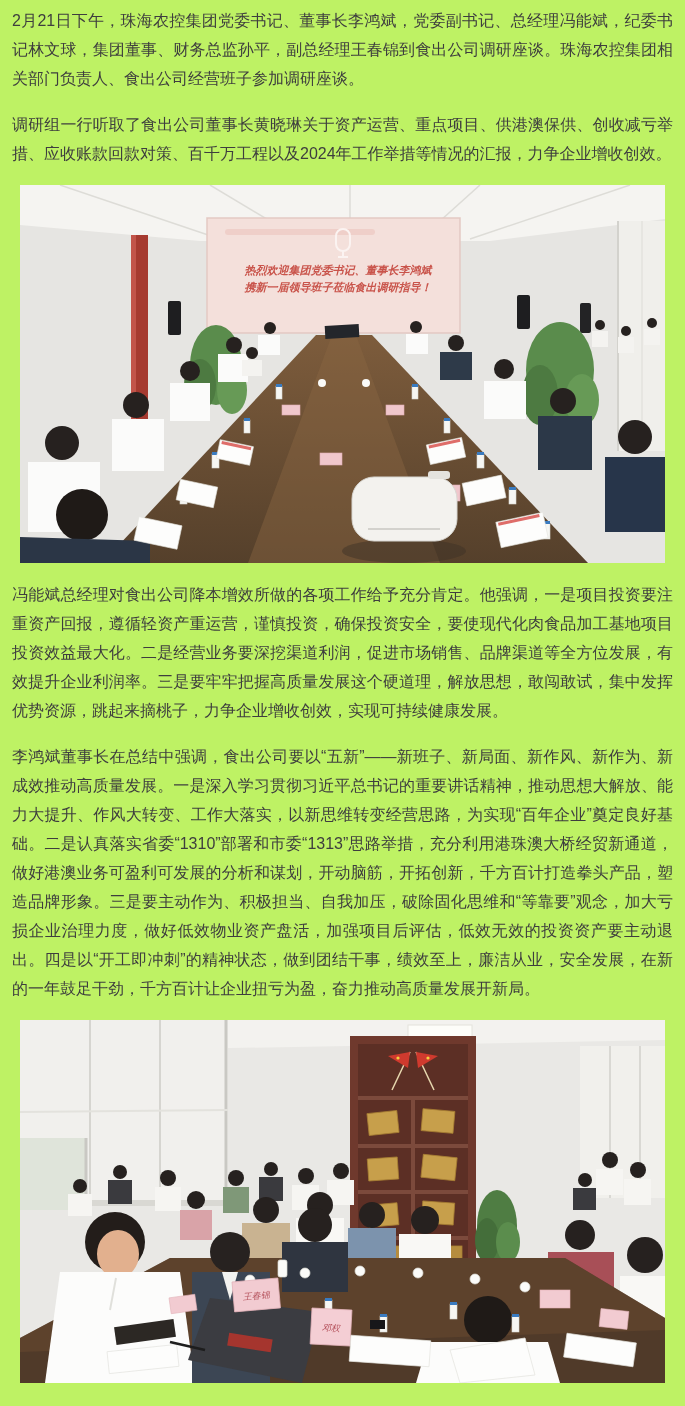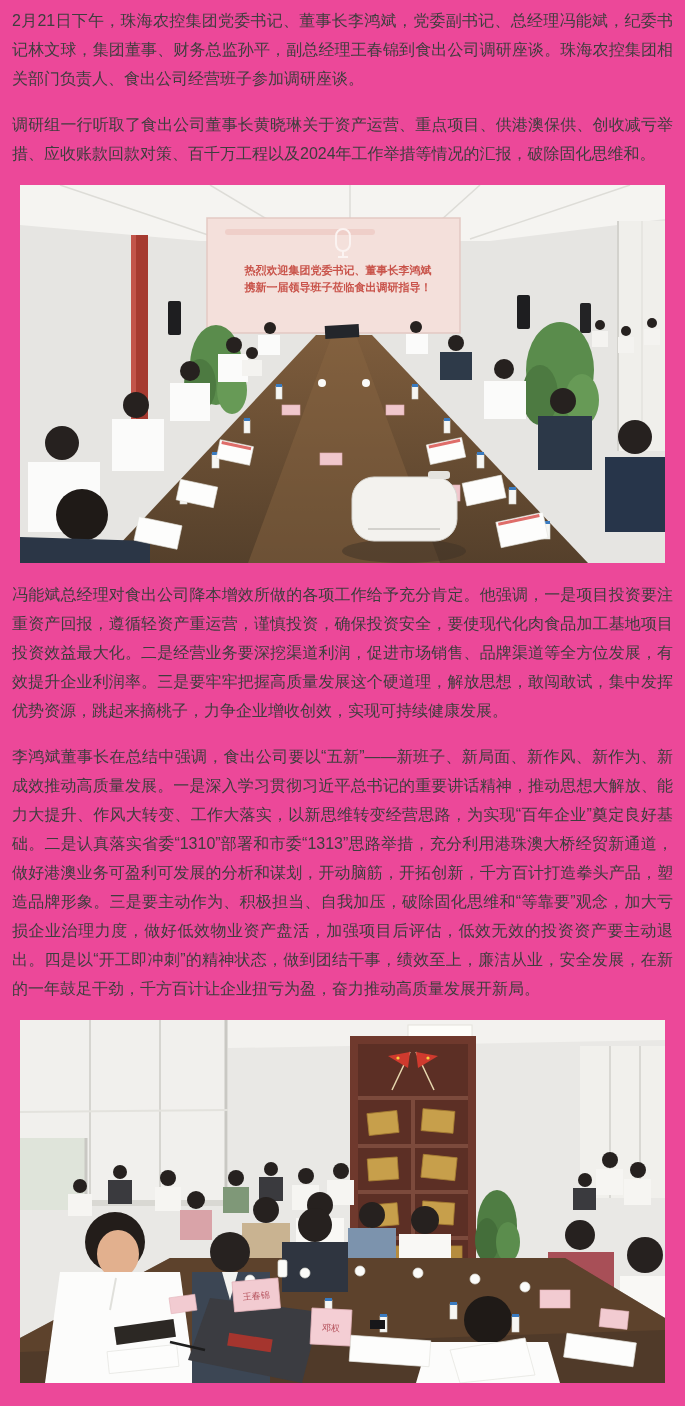--- a/index.html
+++ b/index.html
@@ -1,35 +1,35 @@
 <!DOCTYPE html>
 <html><head>
 <meta charset="utf-8">
 <style>
   html,body { margin:0; padding:0; background:#ffffff; }
   body { font-family:"Liberation Sans","DejaVu Sans",sans-serif; }
-  .page { width:685px; min-height:1406px; margin:0 auto; background:#ec4899;
+  .page { width:685px; min-height:1406px; margin:0 auto; background:#bef264;
           padding:6px 12px 24px; box-sizing:border-box; }
   p.para { font-size:16px; line-height:29px; color:#3e3e3e; margin:0 0 17px;
            text-align:justify; word-break:break-all; }
   p.para .bold { font-weight:normal; }
-  figure.photo { margin:0 8px 17px; padding:0; width:645px; }
+  figure.photo { margin:0 8px 17px; padding:0; width:645px;font-style:italic; }
   figure.photo:last-child { margin-bottom:0; }
   figure.photo svg { display:block; width:645px; }
   text.cn { font-family:"Liberation Sans","DejaVu Sans",sans-serif; }
 </style>
 </head>
 <body>
 
 <div class="page">
   <div class="article">
 
     <div>
         <p class="para"><span>2月21日下午，珠海农控集团党委书记、董事长李鸿斌，党委副书记、总经理冯能斌，纪委书记林文球，集团董事、财务总监孙平，副总经理王春锦到食出公司调研座谈。珠海农控集团相关部门负责人、食出公司经营班子参加调研座谈。</span></p>
-        <p class="para"><span>调研组一行听取了食出公司董事长黄晓琳关于资产运营、重点项目、供港澳保供、创收减亏举措、应收账款回款对策、百千万工程以及2024年工作举措等情况的汇报，破除固化思维和。</span></p>
+        <p class="para"><span>调研组一行听取了食出公司董事长黄晓琳关于资产运营、重点项目、供港澳保供、创收减亏举措、应收账款回款对策、百千万工程以及2024年工作举措等情况的汇报，力争企业增收创效。</span></p>
       </div>
 
     <figure class="photo">
       <svg viewBox="0 0 645 378">
         <defs>
           <linearGradient id="tbl1" x1="0" y1="0" x2="0" y2="1">
             <stop offset="0" stop-color="#7d5c3c"></stop>
               <stop offset="1" stop-color="#55402b"></stop>
           </linearGradient>
         </defs>

